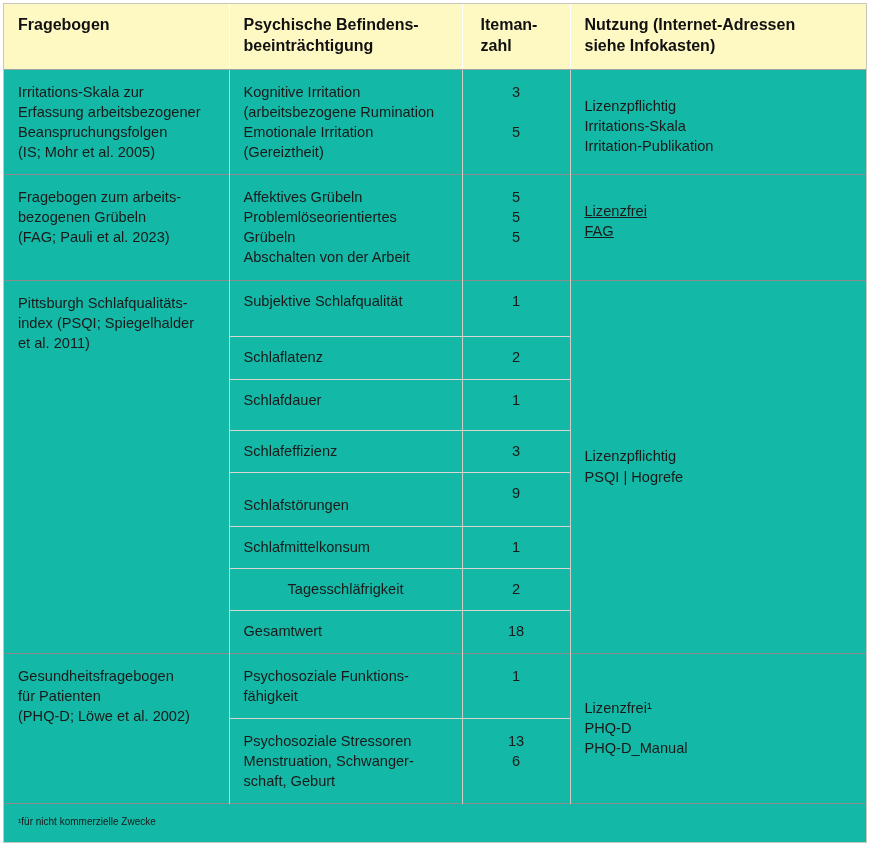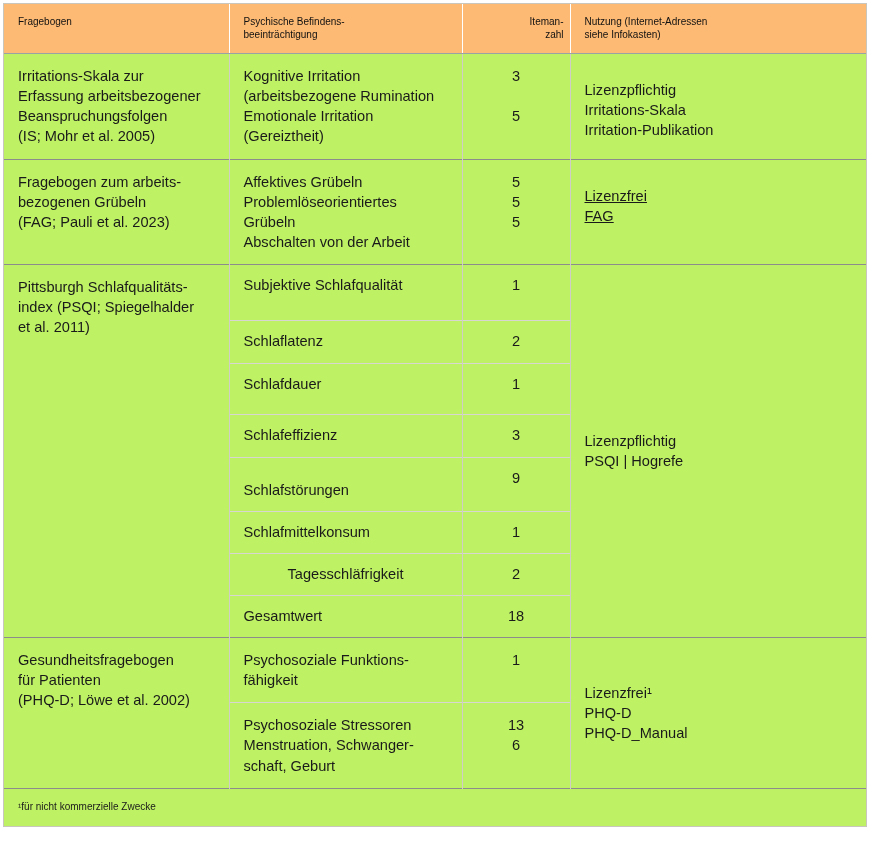--- a/index.html
+++ b/index.html
@@ -23,40 +23,40 @@
     width:100%;
     table-layout:fixed;
     font-size:14.6px;
   }
   col.c1{width:225px;}
   col.c2{width:233px;}
   col.c3{width:108px;}
   col.c4{width:296px;}
 
   thead th{
-    background:#fdba74;
-    font-weight:normal;
-    font-size:10px;
+    background:#fef9c3;
+    font-weight:bold;
+    font-size:16px;
     text-align:left;
     vertical-align:top;
     padding:11px 14px 12px 14px;
     line-height:1.30;
     color:#111;
     border:0;
     border-bottom:1px solid #9aa3a4;
   }
-  thead th.num{ text-align:right; padding-left:12px; padding-right:6px;}
+  thead th.num{ text-align:left; padding-left:18px; padding-right:6px;}
   thead th.sep{ border-left:1px solid #ffffff;margin-top:10px;}
 
   td{
     vertical-align:top;
     padding:12px 14px 12px 14px;
     line-height:1.38;
     border:0;
-    background:#bef264;
+    background:#14b8a6;
   }
   td.num{text-align:center; padding-left:6px;padding-right:6px;}
 
   
   .vr-l{border-left:1px solid #cfcdc6;}
 
   
   tr.section-top > td, tr.section-top > th{border-top:1px solid #8c8c8c;}
   
   td.inner-top{border-top:1px solid #d8d6d0;}

